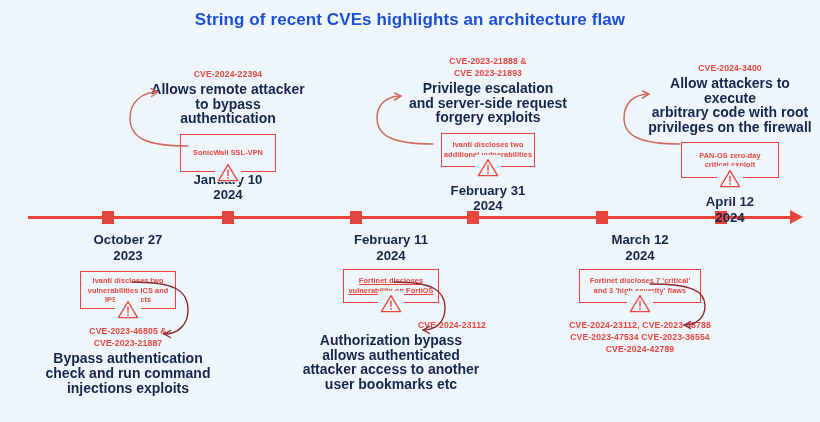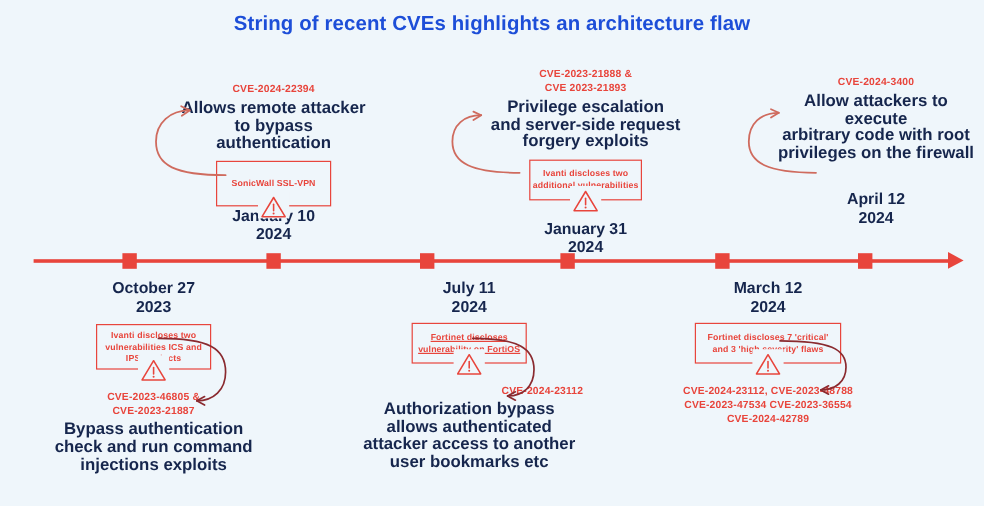--- a/index.html
+++ b/index.html
@@ -180,36 +180,47 @@
       <div class="vendor-box" style="width:94px; height:34px;">Ivanti discloses two
 additional vulnerabilities</div>
       <div class="warn-triangle">
         <svg width="22" height="19" viewBox="0 0 22 19">
           <path d="M11 1.6 L20.6 17.6 L1.4 17.6 Z" fill="none" stroke="#e8453c" stroke-width="1.3" stroke-linejoin="round"></path>
           <line x1="11" y1="7.2" x2="11" y2="12.6" stroke="#e8453c" stroke-width="1.3" stroke-linecap="round"></line>
           <circle cx="11" cy="14.9" r="0.85" fill="#e8453c"></circle>
         </svg>
       </div>
     </div>
-    <div class="date" style="margin-top:16px;">January 31
+    <div class="date" style="margin-top:16px;">February 31
 2024</div>
   </div>
   <div class="connector" style="left:375px; top:92px;">
     <svg width="66" height="56" viewBox="0 0 66 56">
       <path d="M58 52 C 18 52, 2 44, 2 26 C 2 12, 12 4, 26 4" fill="none" stroke="#cf6b5e" stroke-width="1.5" stroke-linecap="round"></path>
       <path d="M26 4 L19.5 1 M26 4 L19.5 8" fill="none" stroke="#cf6b5e" stroke-width="1.5" stroke-linecap="round"></path>
     </svg>
   </div>
 
   <div class="event" style="left:645px; top:62px; width:170px;">
     <div class="cve-label">CVE-2024-3400</div>
     <div class="desc">Allow attackers to execute
 arbitrary code with root
 privileges on the firewall</div>
     <div style="height:8px;"></div>
+    <div class="vendor-box-wrap">
+      <div class="vendor-box" style="width:98px; height:36px;">PAN-OS zero-day
+critical exploit</div>
+      <div class="warn-triangle">
+        <svg width="22" height="19" viewBox="0 0 22 19">
+          <path d="M11 1.6 L20.6 17.6 L1.4 17.6 Z" fill="none" stroke="#e8453c" stroke-width="1.3" stroke-linejoin="round"></path>
+          <line x1="11" y1="7.2" x2="11" y2="12.6" stroke="#e8453c" stroke-width="1.3" stroke-linecap="round"></line>
+          <circle cx="11" cy="14.9" r="0.85" fill="#e8453c"></circle>
+        </svg>
+      </div>
+    </div>
     <div class="date" style="margin-top:16px;">April 12
 2024</div>
   </div>
   <div class="connector" style="left:622px; top:90px;">
     <svg width="66" height="58" viewBox="0 0 66 58">
       <path d="M58 54 C 18 54, 2 46, 2 28 C 2 13, 12 4, 27 4" fill="none" stroke="#cf6b5e" stroke-width="1.5" stroke-linecap="round"></path>
       <path d="M27 4 L20.5 1 M27 4 L20.5 8" fill="none" stroke="#cf6b5e" stroke-width="1.5" stroke-linecap="round"></path>
     </svg>
   </div>
 
@@ -236,21 +247,21 @@
 injections exploits</div>
   </div>
   <div class="connector" style="left:130px; top:278px;">
     <svg width="66" height="62" viewBox="0 0 66 62">
       <path d="M2 4 C 44 4, 58 12, 58 32 C 58 47, 48 56, 34 56" fill="none" stroke="#8a2a2f" stroke-width="1.4" stroke-linecap="round"></path>
       <path d="M34 56 L40.5 52.5 M34 56 L40.5 59.5" fill="none" stroke="#8a2a2f" stroke-width="1.4" stroke-linecap="round"></path>
     </svg>
   </div>
 
   <div class="event" style="left:296px; top:232px; width:190px;">
-    <div class="date">July 11
+    <div class="date">February 11
 2024</div>
     <div style="height:6px;"></div>
     <div class="vendor-box-wrap">
       <div class="vendor-box" style="width:96px; height:34px;text-decoration:underline;">Fortinet discloses
 vulnerability on FortiOS</div>
       <div class="warn-triangle">
         <svg width="22" height="19" viewBox="0 0 22 19">
           <path d="M11 1.6 L20.6 17.6 L1.4 17.6 Z" fill="none" stroke="#e8453c" stroke-width="1.3" stroke-linejoin="round"></path>
           <line x1="11" y1="7.2" x2="11" y2="12.6" stroke="#e8453c" stroke-width="1.3" stroke-linecap="round"></line>
           <circle cx="11" cy="14.9" r="0.85" fill="#e8453c"></circle>

